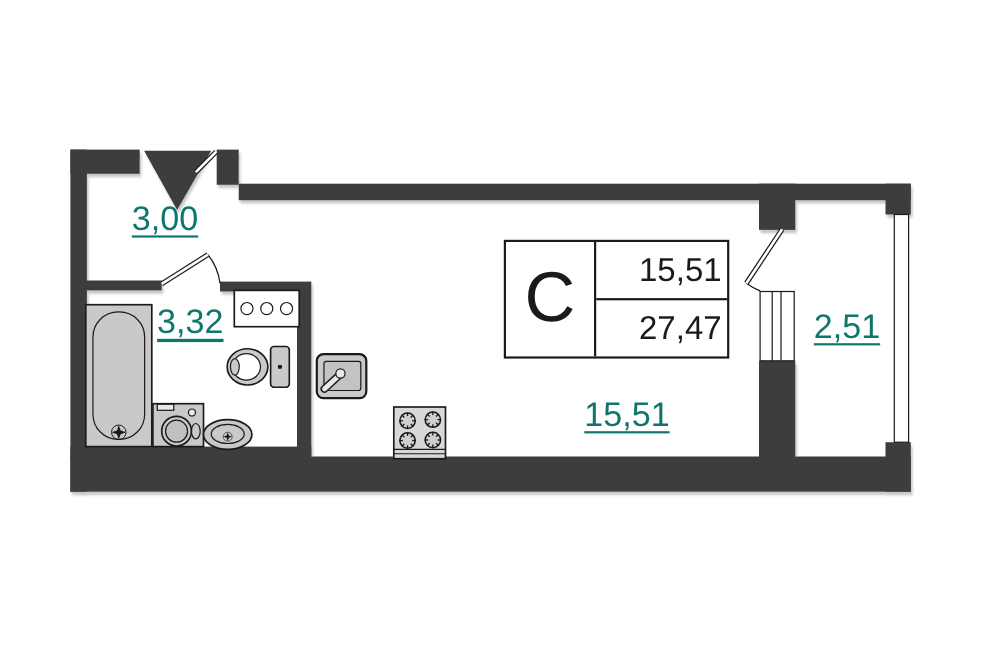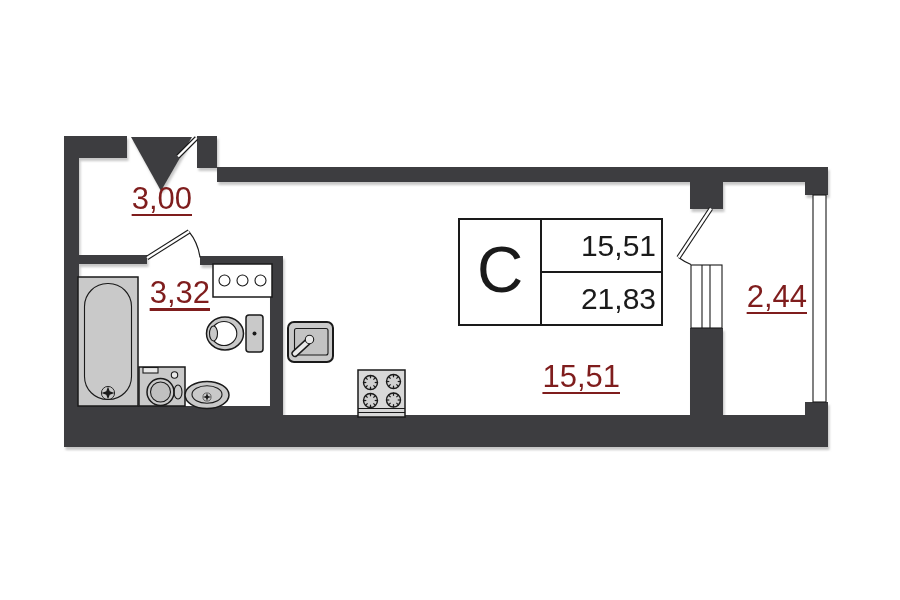--- a/index.html
+++ b/index.html
@@ -12,25 +12,25 @@
     font-family: "Liberation Sans", sans-serif;
     color: #1a1a1a;
   }
   .stage svg { position: absolute; left: 0; top: 0; }
 
   
   .dim {
     position: absolute;
     font-size: 31px;
     line-height: 1;
-    text-align: right;
+    text-align: center;
     text-decoration: underline;
     text-underline-offset: 5px;
     text-decoration-thickness: 1.8px;
-    color: #7f1d1d;
+    color: #0f766e;
     white-space: nowrap;
   }
 
   
   .area-table {
     position: absolute;
     left: 458px; top: 218px;
     width: 205px; height: 108px;
     box-sizing: border-box;
     display: flex;
@@ -186,23 +186,23 @@
       </g>
     </g>
   </svg>
 
   <div class="dim" style="left:108px; top:183px; width:84px;">3,00</div>
 
   <div class="dim" style="left:136px; top:277px; width:74px;text-decoration:underline;">3,32</div>
 
   <div class="dim" style="left:520px; top:361px; width:100px;">15,51</div>
 
-  <div class="dim" style="left:733px; top:281px; width:74px;">2,44</div>
+  <div class="dim" style="left:733px; top:281px; width:74px;">2,51</div>
 
   <div class="area-table">
     <div class="unit-cell">С</div>
     <div class="vals">
       <div class="val-cell">15,51</div>
-      <div class="val-cell">21,83</div>
+      <div class="val-cell">27,47</div>
     </div>
   </div>
 
 </div>
 
 </body></html>

